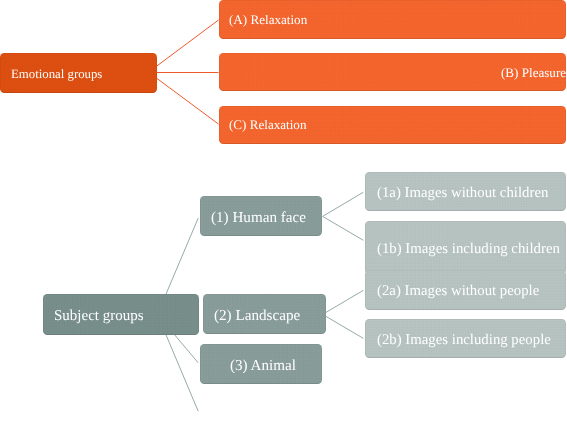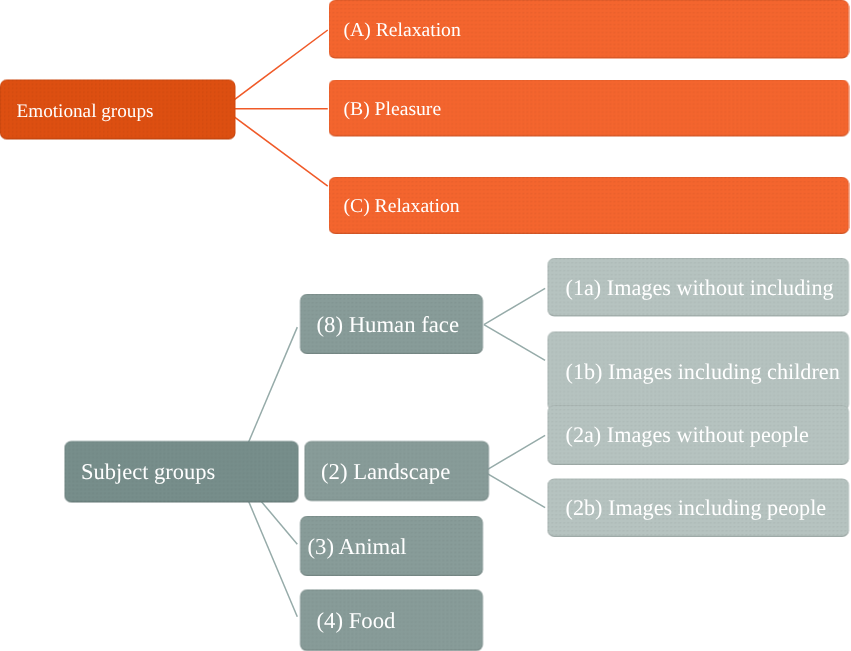--- a/index.html
+++ b/index.html
@@ -16,26 +16,26 @@
   .n-emo-a .lbl,.n-emo-b .lbl{transform:translateY(0.9px);}
   .n-emo-c .lbl{transform:translateY(0.2px);}
   .node::after{content:"";position:absolute;left:0;top:0;right:0;bottom:0;border-radius:inherit;
     background-image:radial-gradient(circle at 0.5px 0.5px, rgba(0,0,0,0.05) 0.42px, rgba(0,0,0,0) 0.75px);
     background-size:2.65px 2.65px;pointer-events:none;z-index:1;}
   svg.links{position:absolute;left:0;top:0;width:567px;height:434px;overflow:visible;}
 
   
   .n-emo-root{left:0px;top:53px;width:157px;height:40.4px;background:var(--emo-root);border-radius:4.5px;padding-left:10.5px;font-size:12.8px;font-family:Liberation Serif, serif;}
   .n-emo-a{left:219.2px;top:0px;width:346.5px;height:38.5px;background:var(--emo-leaf);border-radius:4.5px;padding-left:9.5px;font-size:13.1px;}
-  .n-emo-b{left:219.2px;top:53.1px;width:346.5px;height:38.1px;background:var(--emo-leaf);border-radius:4.5px;padding-left:9.5px;font-size:13.1px;}
-  .n-emo-c{left:219.2px;top:106.2px;width:346.5px;height:37.6px;background:var(--emo-leaf);border-radius:4.5px;padding-left:9.5px;font-size:13.1px;margin-top:12px;}
+  .n-emo-b{left:219.2px;top:53.1px;width:346.5px;height:38.1px;background:var(--emo-leaf);border-radius:4.5px;padding-left:9.5px;font-size:13.1px;justify-content:flex-end;}
+  .n-emo-c{left:219.2px;top:106.2px;width:346.5px;height:37.6px;background:var(--emo-leaf);border-radius:4.5px;padding-left:9.5px;font-size:13.1px;}
   .n-sub-root{left:1.2px;top:293.8px;width:155.8px;height:40.9px;background:var(--sub-root);border-radius:4.5px;padding-left:11.2px;font-size:15.0px;margin-left:42px;}
   .n-sub-1{left:199.5px;top:196.2px;width:122.8px;height:39.4px;background:var(--sub-branch);border-radius:4.5px;padding-left:11.2px;font-size:15.15px;}
   .n-sub-2{left:203px;top:293.8px;width:122.8px;height:40.2px;background:var(--sub-branch);border-radius:4.5px;padding-left:11.2px;font-size:15.15px;}
-  .n-sub-3{left:199.5px;top:344.1px;width:122.8px;height:39.7px;background:var(--sub-branch);border-radius:4.5px;padding-left:5px;font-size:15.15px;}
+  .n-sub-3{left:199.5px;top:344.1px;width:122.8px;height:39.7px;background:var(--sub-branch);border-radius:4.5px;padding-left:5px;font-size:15.15px;justify-content:center;}
   .n-sub-4{left:199.5px;top:393.2px;width:122.8px;height:40.5px;background:var(--sub-branch);border-radius:4.5px;padding-left:11.2px;font-size:15.15px;}
   .n-sub-1a{left:365.3px;top:172.2px;width:200.4px;height:39px;background:var(--sub-leaf);border-radius:4.5px;padding-left:11.5px;font-size:14.8px;}
   .n-sub-1b{left:365.3px;top:221.1px;width:200.4px;height:53px;background:var(--sub-leaf);border-radius:4.5px;padding-left:11.5px;font-size:14.8px;}
   .n-sub-2a{left:365.3px;top:270.1px;width:200.4px;height:39.8px;background:var(--sub-leaf);border-radius:4.5px;padding-left:11.5px;font-size:14.8px;text-align:right;}
   .n-sub-2b{left:365.3px;top:318.9px;width:200.4px;height:39.1px;background:var(--sub-leaf);border-radius:4.5px;padding-left:11.5px;font-size:14.8px;}
 </style>
 </head>
 <body style="background: rgb(255, 255, 255);">
 
 <div id="page">
@@ -68,34 +68,31 @@
     <span class="lbl">(B) Pleasure</span>
   </div>
   <div class="node n-emo-c">
     <span class="lbl">(C) Relaxation</span>
   </div>
 
   <div class="node n-sub-root">
     <span class="lbl">Subject groups</span>
   </div>
   <div class="node n-sub-1">
-    <span class="lbl">(8) Human face</span>
+    <span class="lbl">(1) Human face</span>
   </div>
   <div class="node n-sub-2">
     <span class="lbl">(2) Landscape</span>
   </div>
   <div class="node n-sub-3">
     <span class="lbl">(3) Animal</span>
   </div>
-  <div class="node n-sub-4">
-    <span class="lbl">(4) Food</span>
-  </div>
 
   <div class="node n-sub-1a">
-    <span class="lbl">(1a) Images without including</span>
+    <span class="lbl">(1a) Images without children</span>
   </div>
   <div class="node n-sub-1b">
     <span class="lbl">(1b) Images including children</span>
   </div>
   <div class="node n-sub-2a">
     <span class="lbl">(2a) Images without people</span>
   </div>
   <div class="node n-sub-2b">
     <span class="lbl">(2b) Images including people</span>
   </div>

